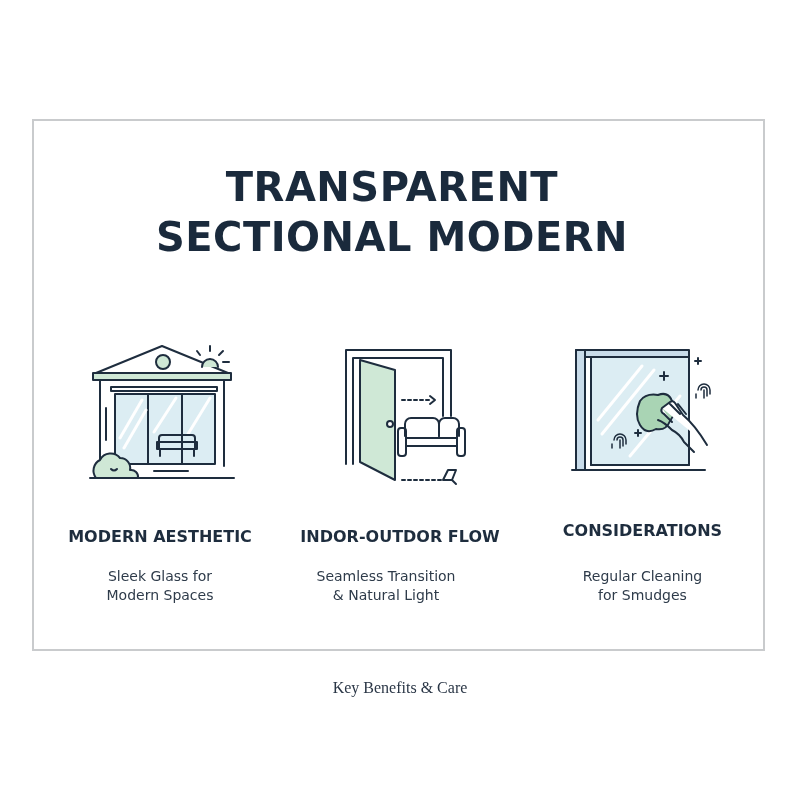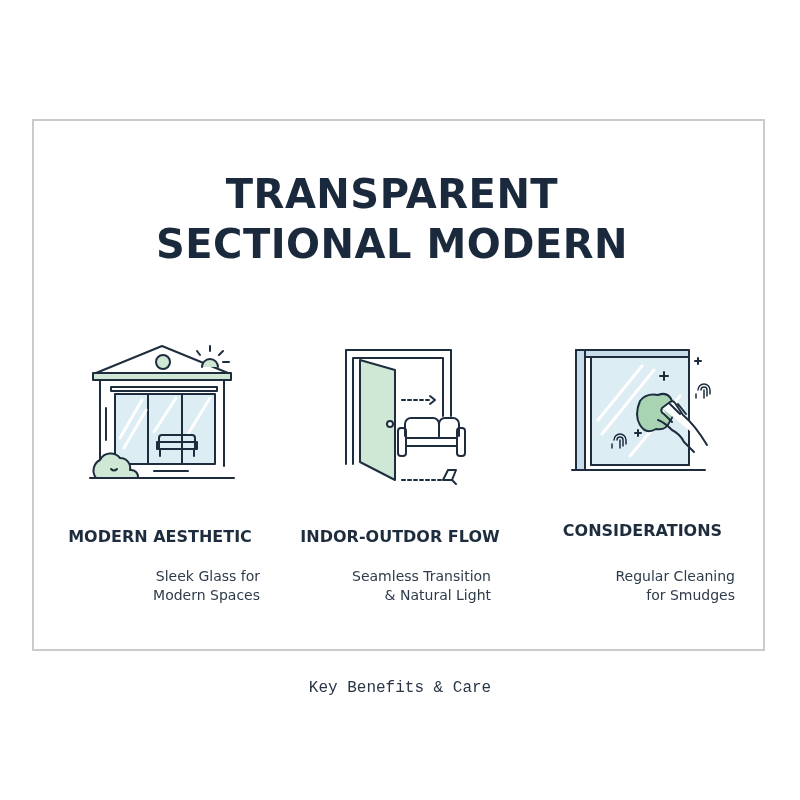--- a/index.html
+++ b/index.html
@@ -7,35 +7,35 @@
     width: 800px; height: 800px; background: #ffffff; position: relative; overflow: hidden;
     font-family: "Liberation Sans", sans-serif; color: #1c2a3a;
   }
   .frame {
     position: absolute; left: 32px; top: 119px; width: 733px; height: 532px;
     border: 2px solid #c9cbcd; box-sizing: border-box; background: #ffffff;
   }
   .title {
     position: absolute; left: 0; top: 162px; width: 784px; text-align: center;
     font-family: "DejaVu Sans", sans-serif; font-weight: bold; font-size: 40px;
-    line-height: 50px; color: #1a2a3c; letter-spacing: 0.5px; margin-top: 7px;
+    line-height: 50px; color: #1a2a3c; letter-spacing: 0.5px;
   }
   .title span { display: block; }
   .icon { position: absolute; }
   .heading {
     position: absolute; text-align: center; font-family: "DejaVu Sans", sans-serif;
     font-weight: bold; font-size: 16px; line-height: 18px; color: #1e2d3e;
   }
   .sub {
-    position: absolute; text-align: right; font-family: "DejaVu Sans", sans-serif;
+    position: absolute; text-align: center; font-family: "DejaVu Sans", sans-serif;
     font-size: 14px; line-height: 19px; color: #2e3b4a;
   }
   .caption {
     position: absolute; left: 0; top: 679px; width: 800px; text-align: center;
-    font-family: Liberation Mono, monospace; font-size: 16px; color: #2a3646;
+    font-family: Liberation Serif, serif; font-size: 16px; color: #2a3646;
   }
 </style>
 </head>
 <body>
 
 <div class="frame"></div>
 
 <div class="title">
   <span>TRANSPARENT</span>
   <span>SECTIONAL MODERN</span>

